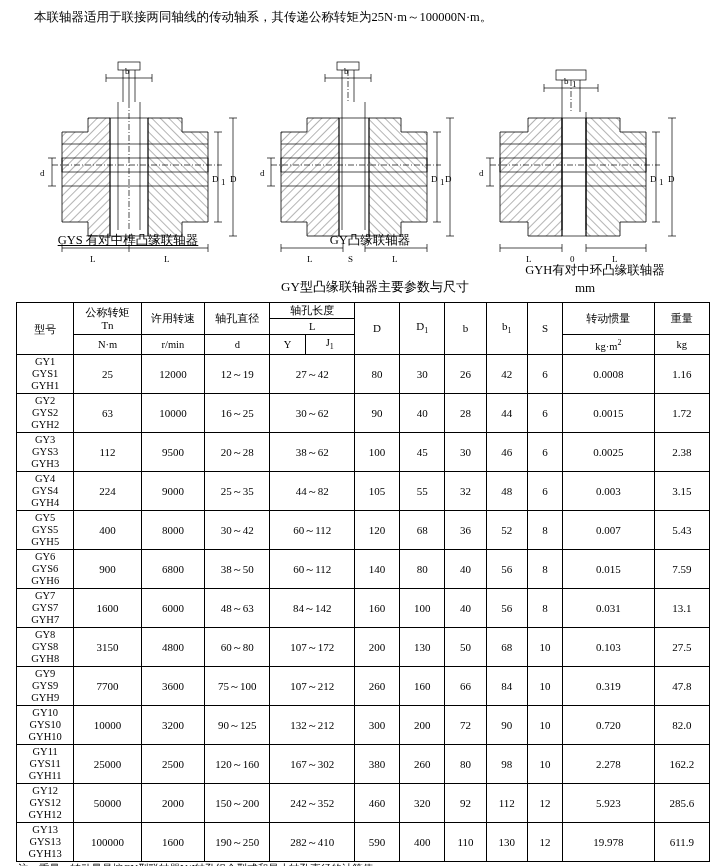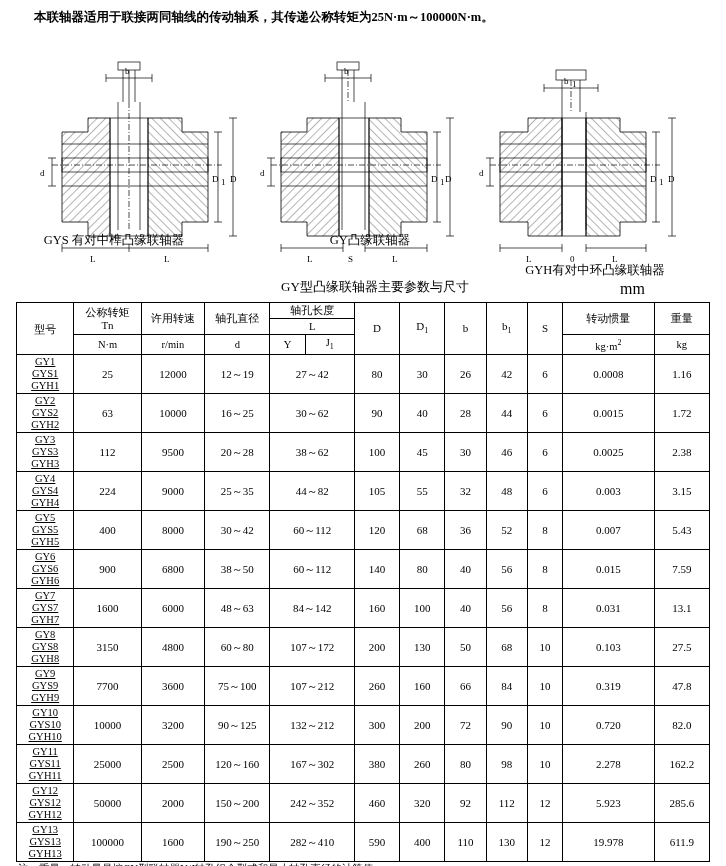--- a/index.html
+++ b/index.html
@@ -6,60 +6,60 @@
   body{
     width:726px;height:866px;
     background:#fff;
     font-family:"Liberation Serif","DejaVu Serif",serif;
     color:#000;
     position:relative;
     overflow:hidden;
   }
   .intro{
     position:absolute;top:8px;left:34px;width:660px;
-    font-size:12.5px;line-height:18px;font-weight:bold;
+    font-size:12.5px;line-height:18px;
   }
   .figures{
     position:absolute;top:40px;left:0;width:726px;height:230px;
   }
   .fig{position:absolute;top:0;}
   .fig1{left:22px;width:225px;}
   .fig2{left:255px;width:200px;}
   .fig3{left:470px;width:235px;}
   .cap{
     position:absolute;top:232px;
     font-size:12.5px;text-align:center;white-space:nowrap;
   }
-  .cap1{left:14px;width:200px;}
+  .cap1{left:28px;width:200px;text-decoration:underline;}
   .cap2{left:280px;width:180px;}
   .cap3{left:480px;width:230px;margin-top:30px;}
   .tabletitle{
     position:absolute;top:278px;left:12px;width:726px;
     text-align:center;font-size:13px;
   }
   .mm{
-    position:absolute;top:280px;left:575px;font-size:16px;margin-left:45px;
+    position:absolute;top:280px;left:575px;font-size:13px;
   }
   table{
     position:absolute;top:302px;left:16px;
     width:694px;
     border-collapse:collapse;
     font-size:11px;
     font-family:"Liberation Serif","DejaVu Serif",serif;
   }
   th,td{
     border:1px solid #000;
     text-align:center;
     vertical-align:middle;
     padding:1px 2px;
     line-height:13px;
   }
   thead th{font-weight:normal;font-size:11px;}
   .hd-sub{font-size:10.5px;}
-  td.model{font-size:10.5px;line-height:12px;white-space:nowrap;text-decoration:underline;}
+  td.model{font-size:10.5px;line-height:12px;white-space:nowrap;}
   .note{
     position:absolute;top:862px;left:18px;
     font-size:10.5px;
   }
   .sup{font-size:8px;vertical-align:super;}
   .sub{font-size:8px;vertical-align:sub;}
   svg{display:block;}
   .thin{stroke:#000;stroke-width:0.7;fill:none;}
   .dash{stroke:#000;stroke-width:0.7;fill:none;stroke-dasharray:6 2 1 2;}
   .hatchA{fill:url(#hA);stroke:#000;stroke-width:0.8;}

